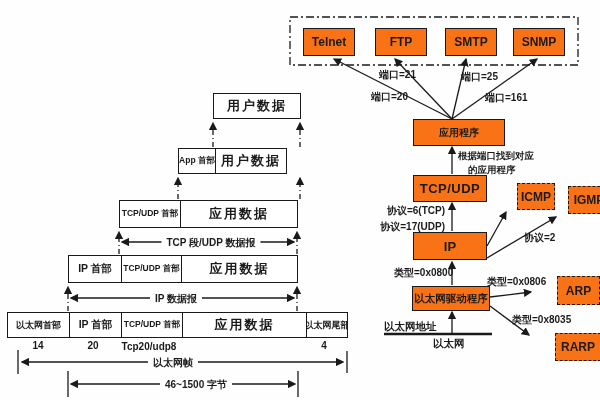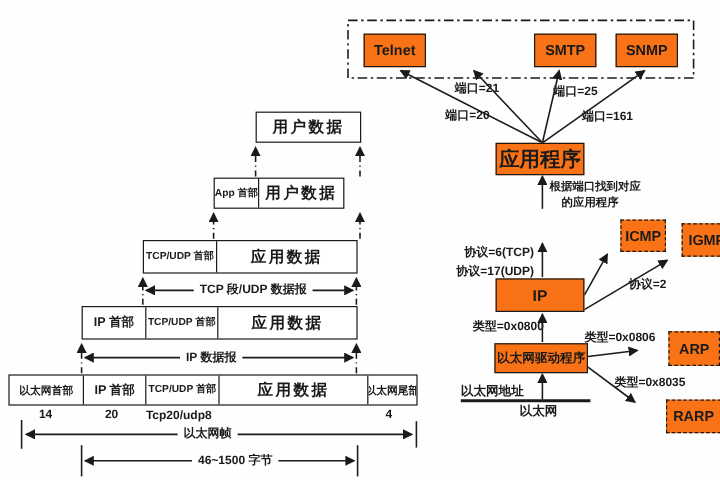--- a/index.html
+++ b/index.html
@@ -108,33 +108,35 @@
 
   <div class="num" style="left:38px;top:340px">14</div>
   <div class="num" style="left:93px;top:340px">20</div>
   <div class="num" style="left:149px;top:341px">Tcp20/udp8</div>
   <div class="num" style="left:324px;top:340px">4</div>
 
   <div class="lbl online" style="left:173px;top:362px;font-size:10px">以太网帧</div>
   <div class="lbl online" style="left:196px;top:384px;font-size:10px">46~1500 字节</div>
 
   <div class="box" style="left:303px;top:28px;width:52px;height:28px;font-size:12px">Telnet</div>
+  <div class="box" style="left:375px;top:28px;width:52px;height:28px;font-size:12px">FTP</div>
   <div class="box" style="left:445px;top:28px;width:52px;height:28px;font-size:12px">SMTP</div>
   <div class="box" style="left:513px;top:28px;width:52px;height:28px;font-size:12px">SNMP</div>
 
   <div class="lbl" style="left:371px;top:91px">端口=20</div>
   <div class="lbl" style="left:379px;top:69px">端口=21</div>
   <div class="lbl" style="left:461px;top:71px">端口=25</div>
   <div class="lbl" style="left:485px;top:92px">端口=161</div>
 
-  <div class="box" style="left:413px;top:119px;width:74px;height:27px;font-size:17px">应用程序</div>
+  <div class="box" style="left:413px;top:119px;width:92px;height:27px;font-size:10px">应用程序</div>
 
   <div class="lbl" style="left:458px;top:150px;font-size:9.5px">根据端口找到对应</div>
   <div class="lbl" style="left:468px;top:164px;font-size:9.5px">的应用程序</div>
 
+  <div class="box" style="left:413px;top:175px;width:74px;height:27px;font-size:13px;letter-spacing:.5px">TCP/UDP</div>
 
   <div class="lbl rt" style="left:383px;top:205px;width:62px">协议=6(TCP)</div>
   <div class="lbl rt" style="left:379px;top:221px;width:66px">协议=17(UDP)</div>
 
   <div class="box dashedbox" style="left:494px;top:183px;width:38px;height:27px;font-size:12px">ICMP</div>
   <div class="box dashedbox" style="left:545px;top:186px;width:42px;height:28px;font-size:12px">IGMP</div>
 
   <div class="box" style="left:413px;top:232px;width:74px;height:28px;font-size:13px">IP</div>
   <div class="lbl" style="left:524px;top:232px">协议=2</div>
 

